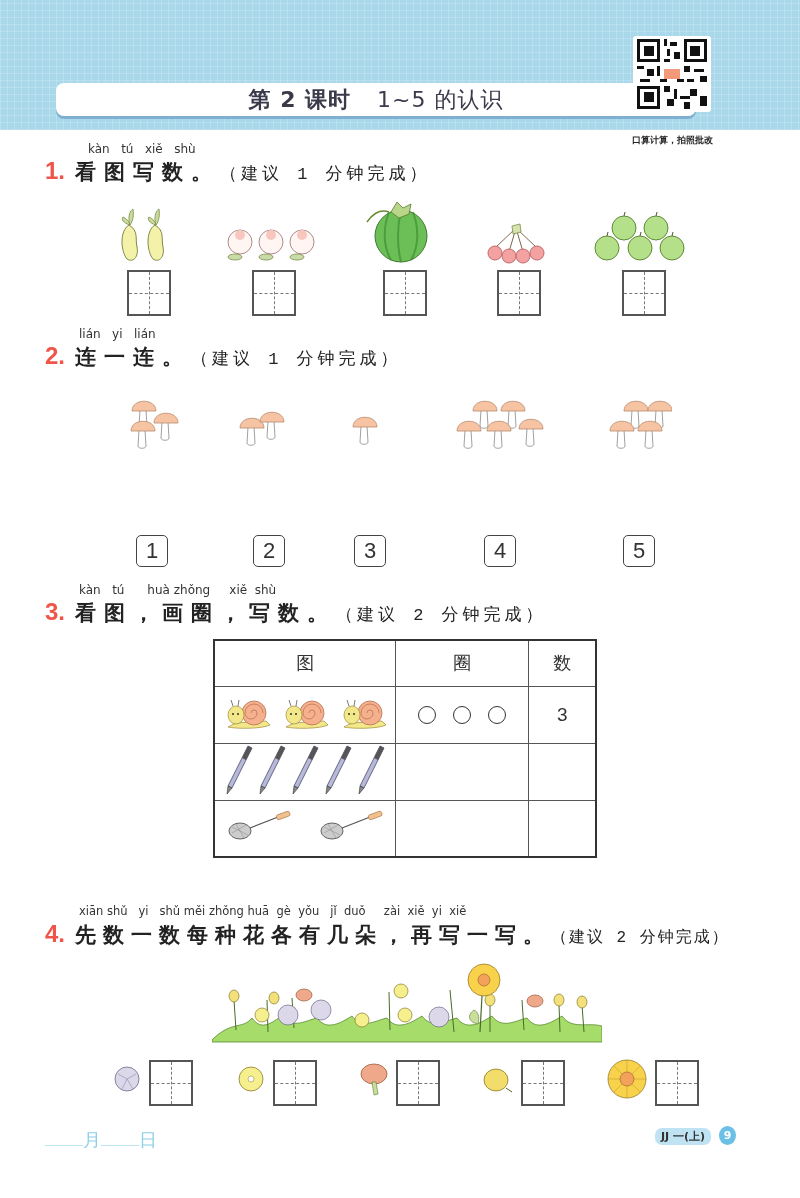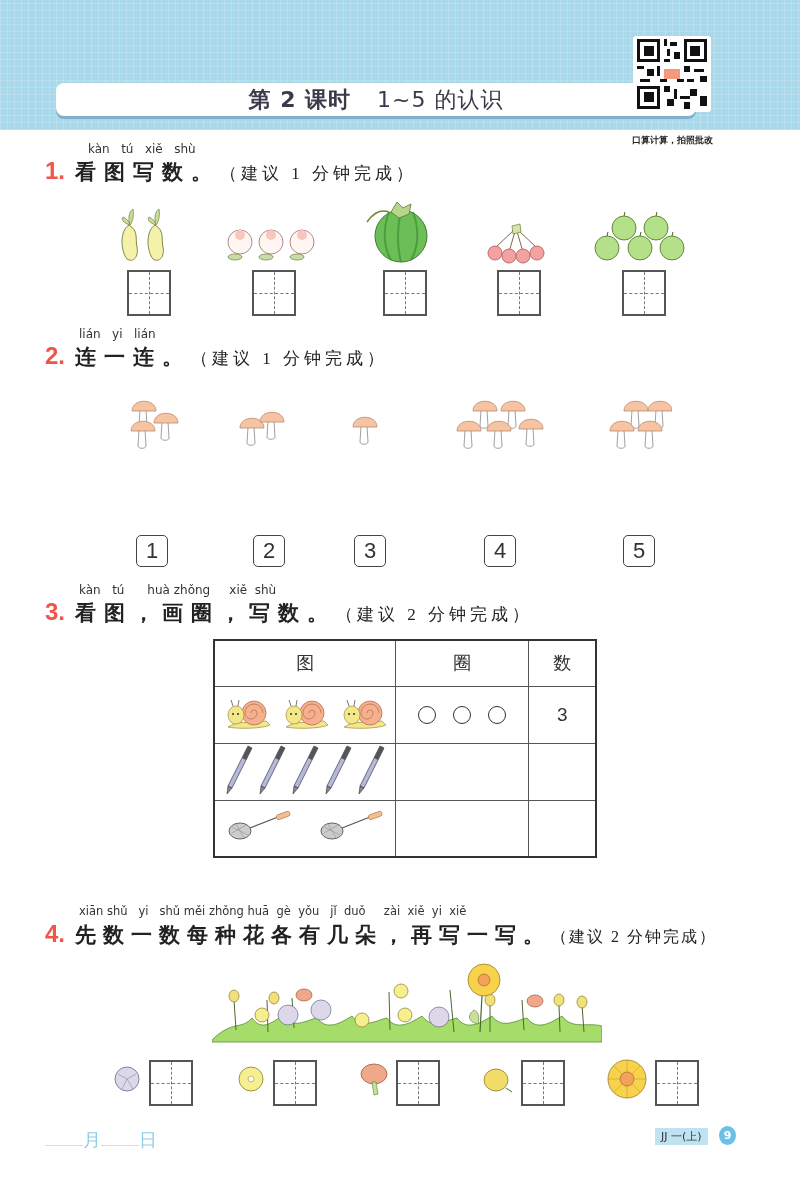--- a/index.html
+++ b/index.html
@@ -27,21 +27,21 @@
   }
   .qr svg { width: 100%; height: 100%; }
   .qr-caption {
     position: absolute; left: 620px; top: 114px; width: 105px; text-align: center;
     font-size: 9px; font-weight: bold; color: #222; margin-top: 20px;
   }
   .pinyin { position: absolute; font-size: 12px; color: #333; font-family: "DejaVu Sans", sans-serif; white-space: nowrap; }
   .qline { position: absolute; white-space: nowrap; display: flex; align-items: baseline; }
   .qnum { color: #f0554a; font-size: 24px; font-weight: bold; font-family: "Liberation Sans", sans-serif; margin-right: 10px; }
   .qtext { font-size: 21px; font-weight: bold; color: #222; letter-spacing: 8px; }
-  .qhint { font-size: 17px; font-family: Liberation Serif, serif; color: #222; letter-spacing: 4px; }
+  .qhint { font-size: 17px; font-family: Liberation Mono, monospace; color: #222; letter-spacing: 4px; }
 
   .tian {
     position: absolute; width: 44px; height: 46px; border: 2px solid #555; background: #fff;
   }
   .tian::before { content: ""; position: absolute; left: 50%; top: 0; bottom: 0; border-left: 1px dashed #777; }
   .tian::after  { content: ""; position: absolute; top: 50%; left: 0; right: 0; border-top: 1px dashed #777; }
 
   .pic { position: absolute; }
 
   .numbox {
@@ -56,21 +56,21 @@
   }
   table.q3 td, table.q3 th { border: 1px solid #555; text-align: center; font-weight: normal; }
   table.q3 th { font-size: 18px; height: 46px; color: #333; }
   table.q3 td { height: 57px; }
   .circles { display: flex; justify-content: center; gap: 17px; }
   .circ { width: 18px; height: 18px; border: 1.5px solid #333; border-radius: 50%; }
   .ans { font-size: 19px; font-family: "Liberation Sans", sans-serif; color: #333; }
 
   .footer-date { position: absolute; left: 45px; top: 1128px; font-size: 18px; color: #8ccfe6; white-space: nowrap; }
   .footer-date .blank { display: inline-block; width: 38px; border-bottom: 1px solid #bde4f1; }
-  .book-tag { position: absolute; left: 655px; top: 1128px; padding: 1px 6px; background: #bfe3f2; border-radius: 0; font-size: 11px; color: #333; font-weight: normal; }
+  .book-tag { position: absolute; left: 655px; top: 1128px; padding: 1px 6px; background: #bfe3f2; border-radius: 7px; font-size: 11px; color: #333; font-weight: bold; }
   .page-num { position: absolute; left: 719px; top: 1126px; width: 17px; height: 19px; border-radius: 50%; background: #6cc0e6; color: #fff; font-size: 11px; display: flex; align-items: center; justify-content: center; font-weight: bold; }
 </style>
 </head>
 <body>
 
 <div class="header">
   <div class="title-banner">
     <span>第 2 课时</span>
     <span class="gap"></span>
     <span style="font-weight:normal;">1~5 的认识</span>

